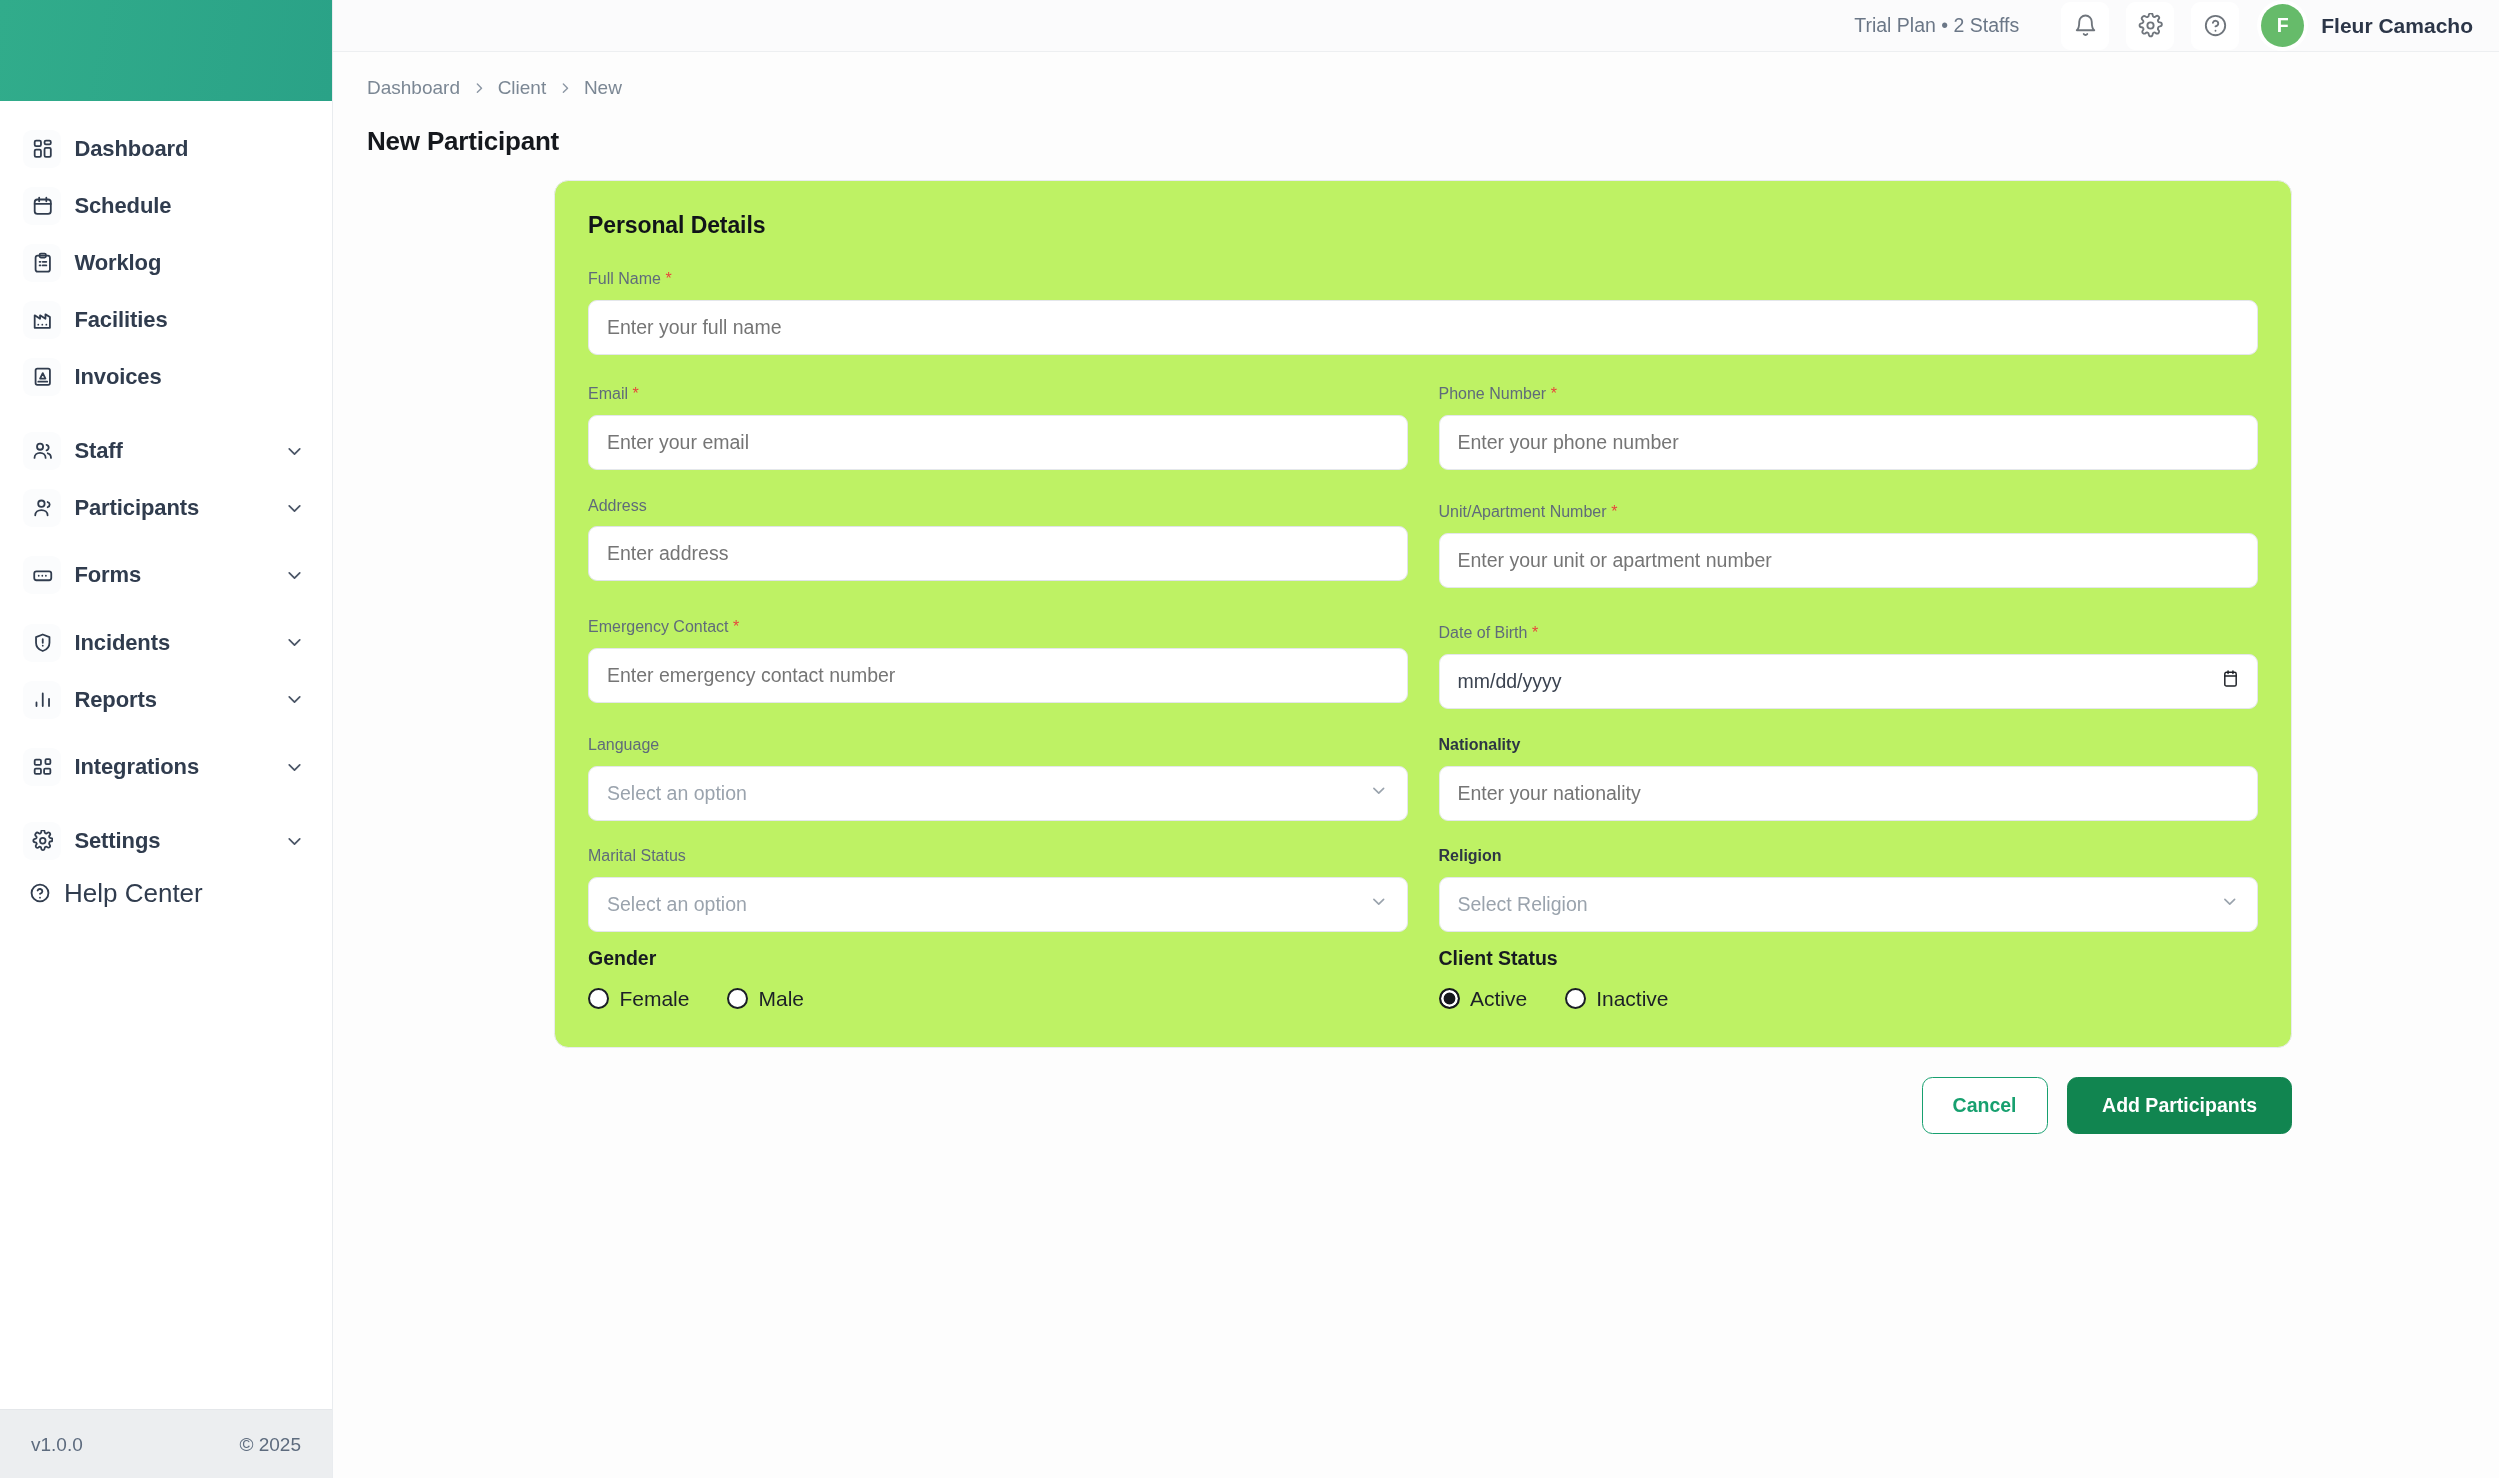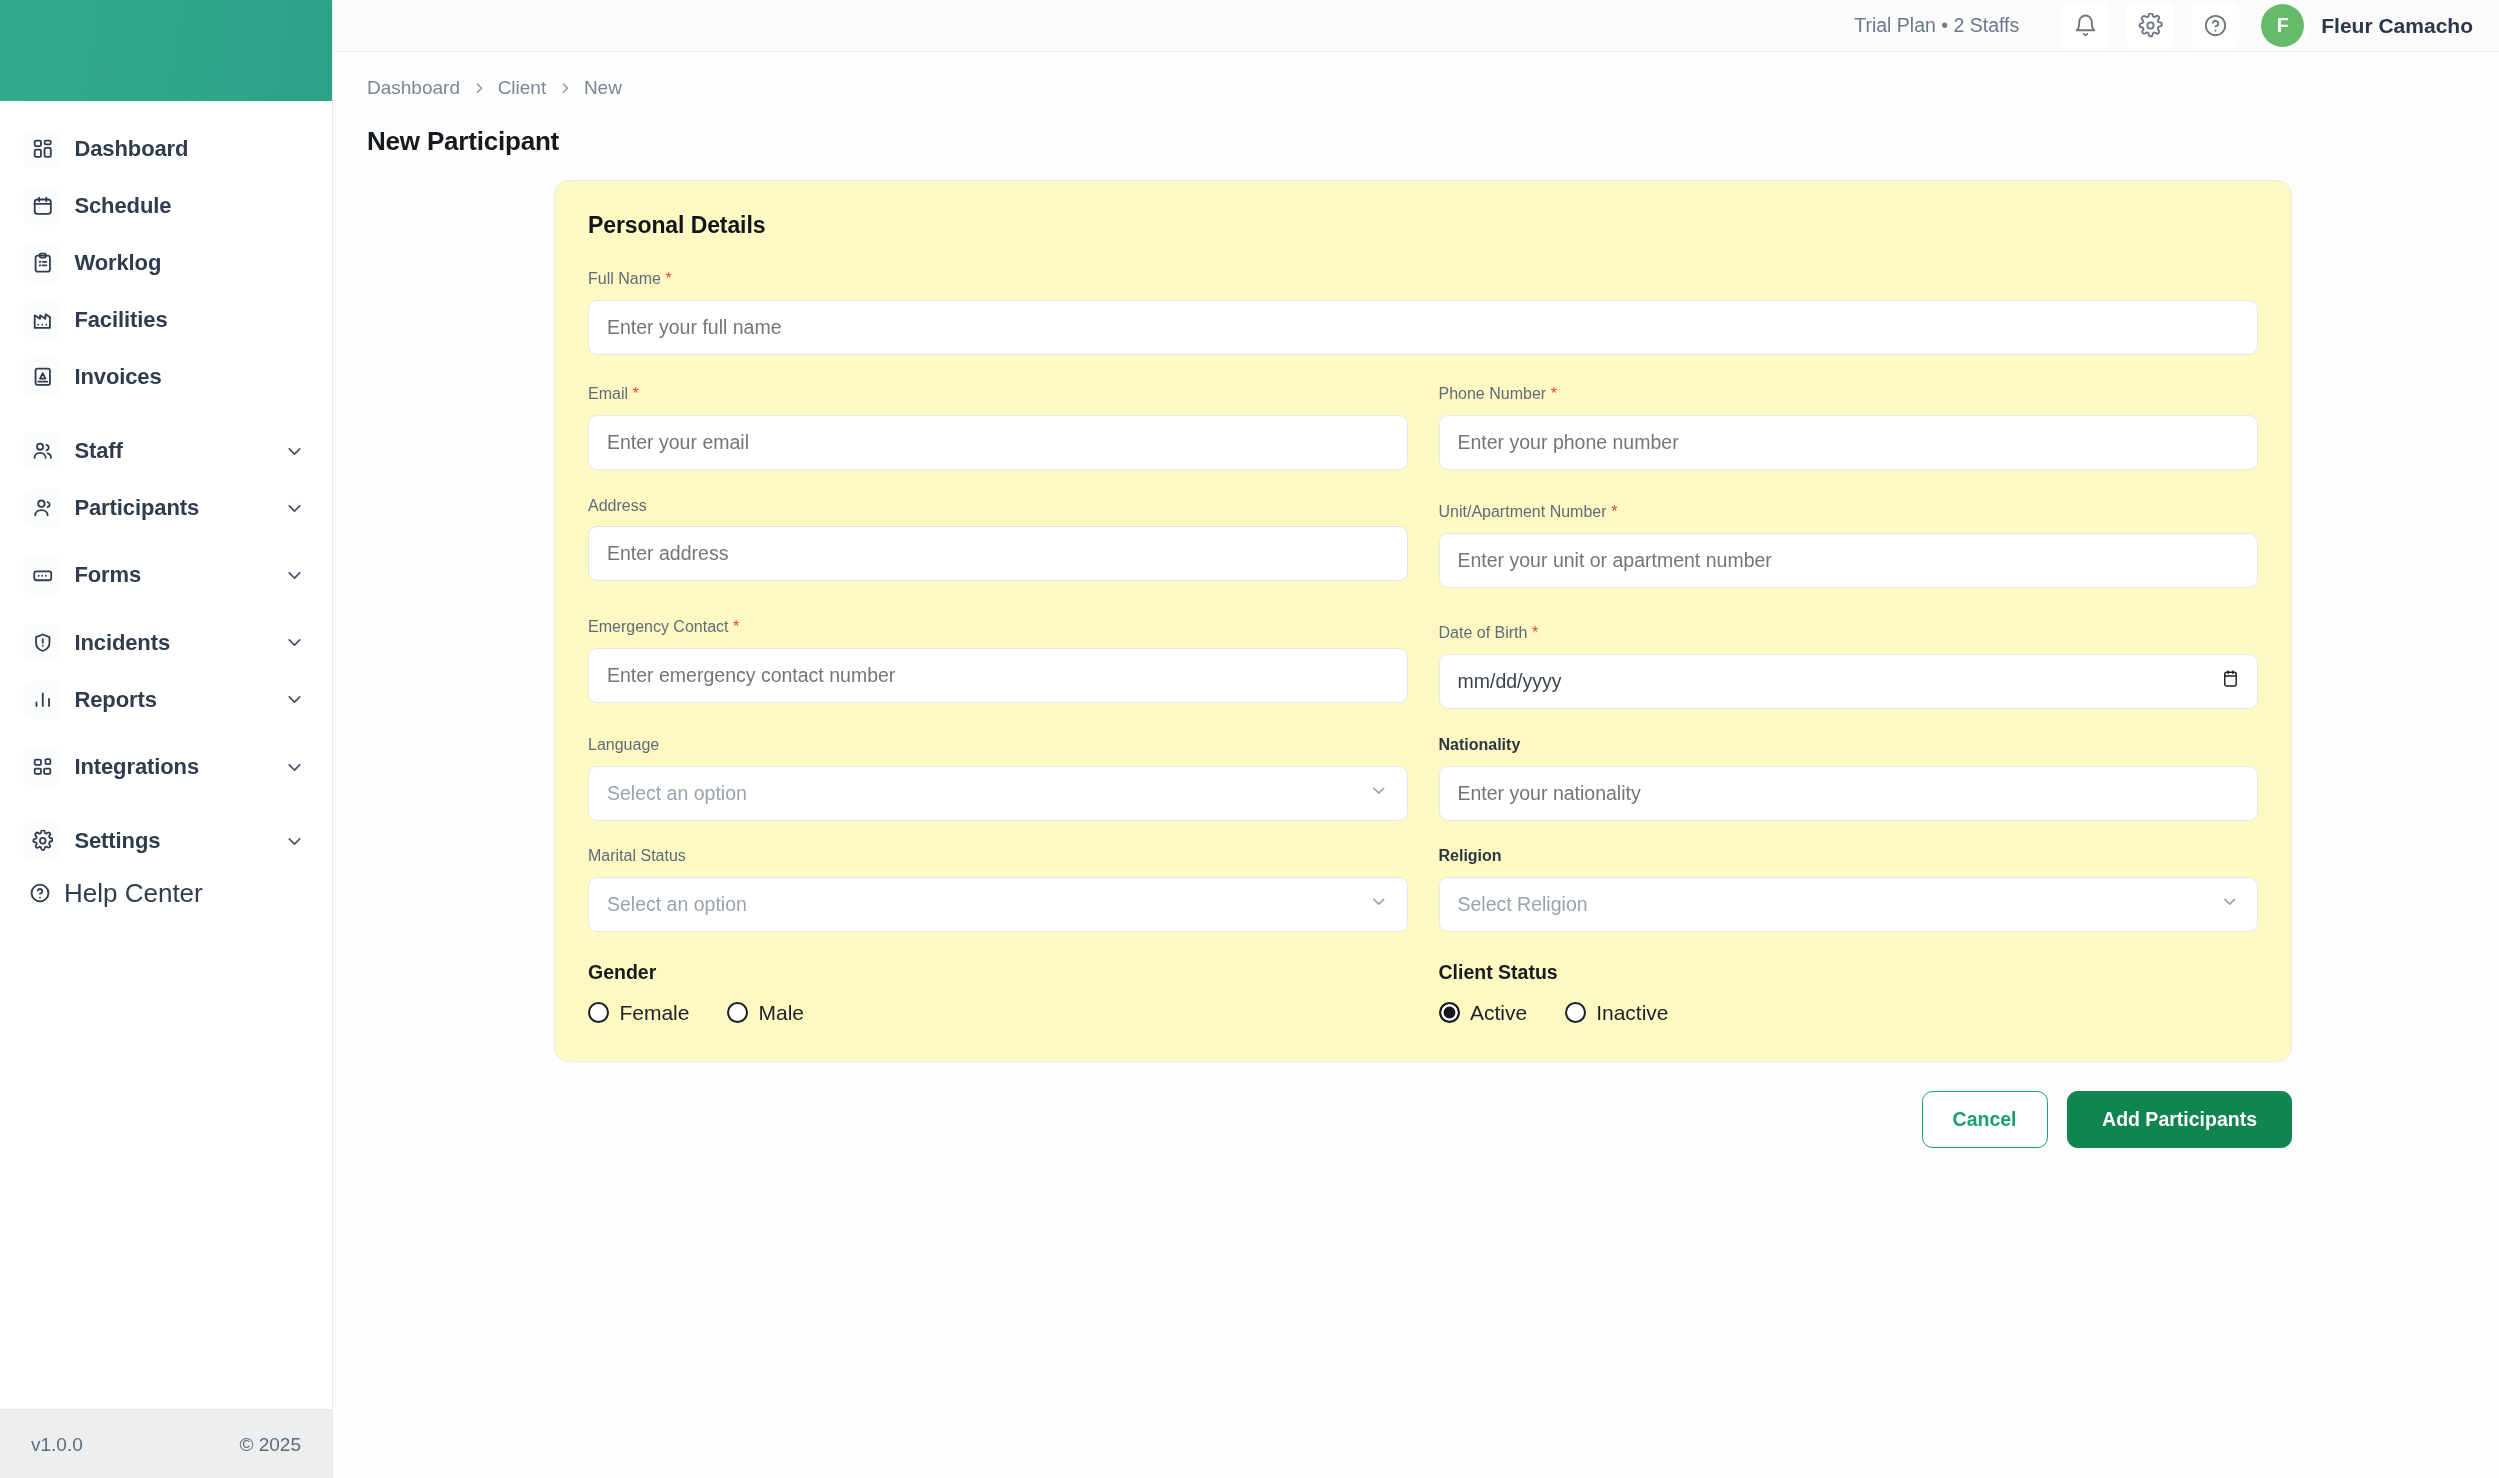--- a/index.html
+++ b/index.html
@@ -116,21 +116,21 @@
 
   .page-title {
     margin: 27px 0 0 34px;
     font-size: 26px; font-weight: 700; color: #15181d;
     letter-spacing: -0.2px;
   }
 
   .card {
     margin: 23.4px 0 0 221px;
     width: 1738px;
-    background: #fef9c3;
+    background: #bef264;
     border: 1.3px solid #e8ebee;
     border-radius: 14.3px;
     padding: 31px 33px 36px 33px;
   }
   .card-title {
     font-size: 23px; font-weight: 700; color: #111419;
     margin-bottom: 31px; letter-spacing: -0.1px;
   }
 
   .field-label {
@@ -569,21 +569,21 @@
               <span>Select Religion</span>
               <span>
                 <svg viewBox="0 0 24 24" fill="none" stroke="#9aa3ad" stroke-width="2" stroke-linecap="round" stroke-linejoin="round">
                     <path d="M6 9l6 6 6-6"></path>
                   </svg>
               </span>
             </div>
           </div>
         </div>
 
-        <div class="row" style="margin-top:29px;">
+        <div class="row" style="margin-top:15px;">
           <div class="col">
             <span class="radio-group-title">Gender</span>
             <div class="radios">
               <label class="radio">
                 <span class="dot"></span>
                 <span class="rlabel">Female</span>
               </label>
               <label class="radio">
                 <span class="dot"></span>
                 <span class="rlabel">Male</span>

